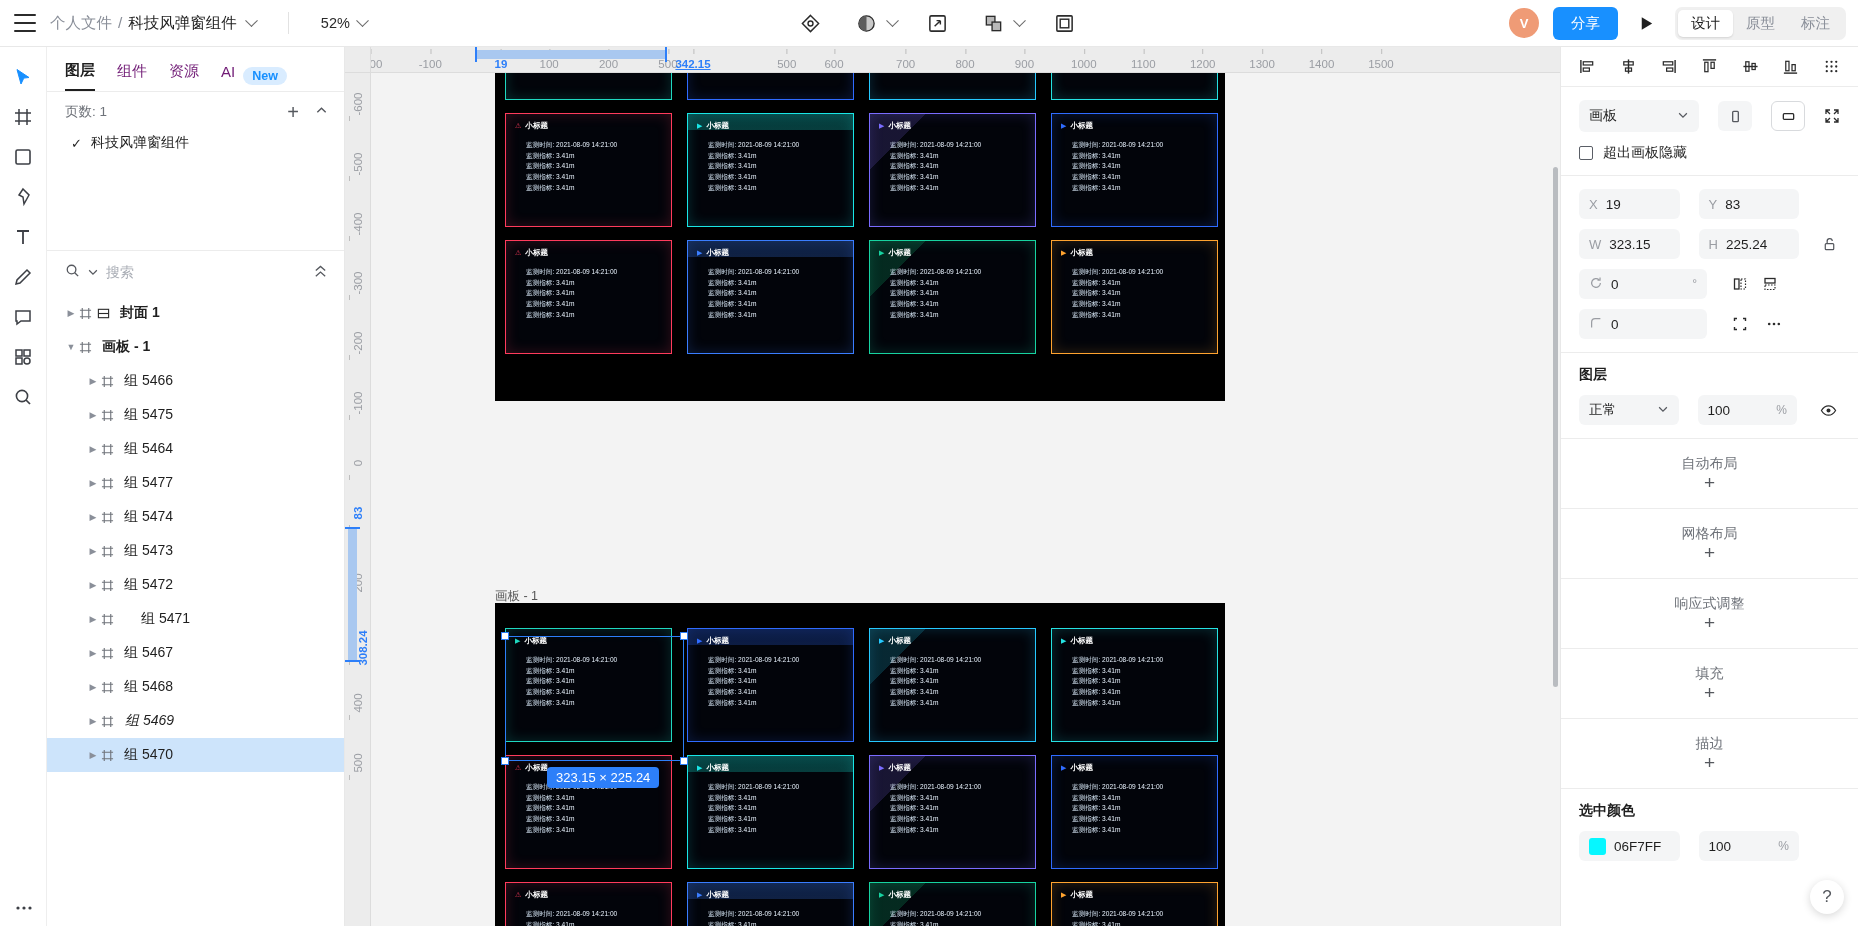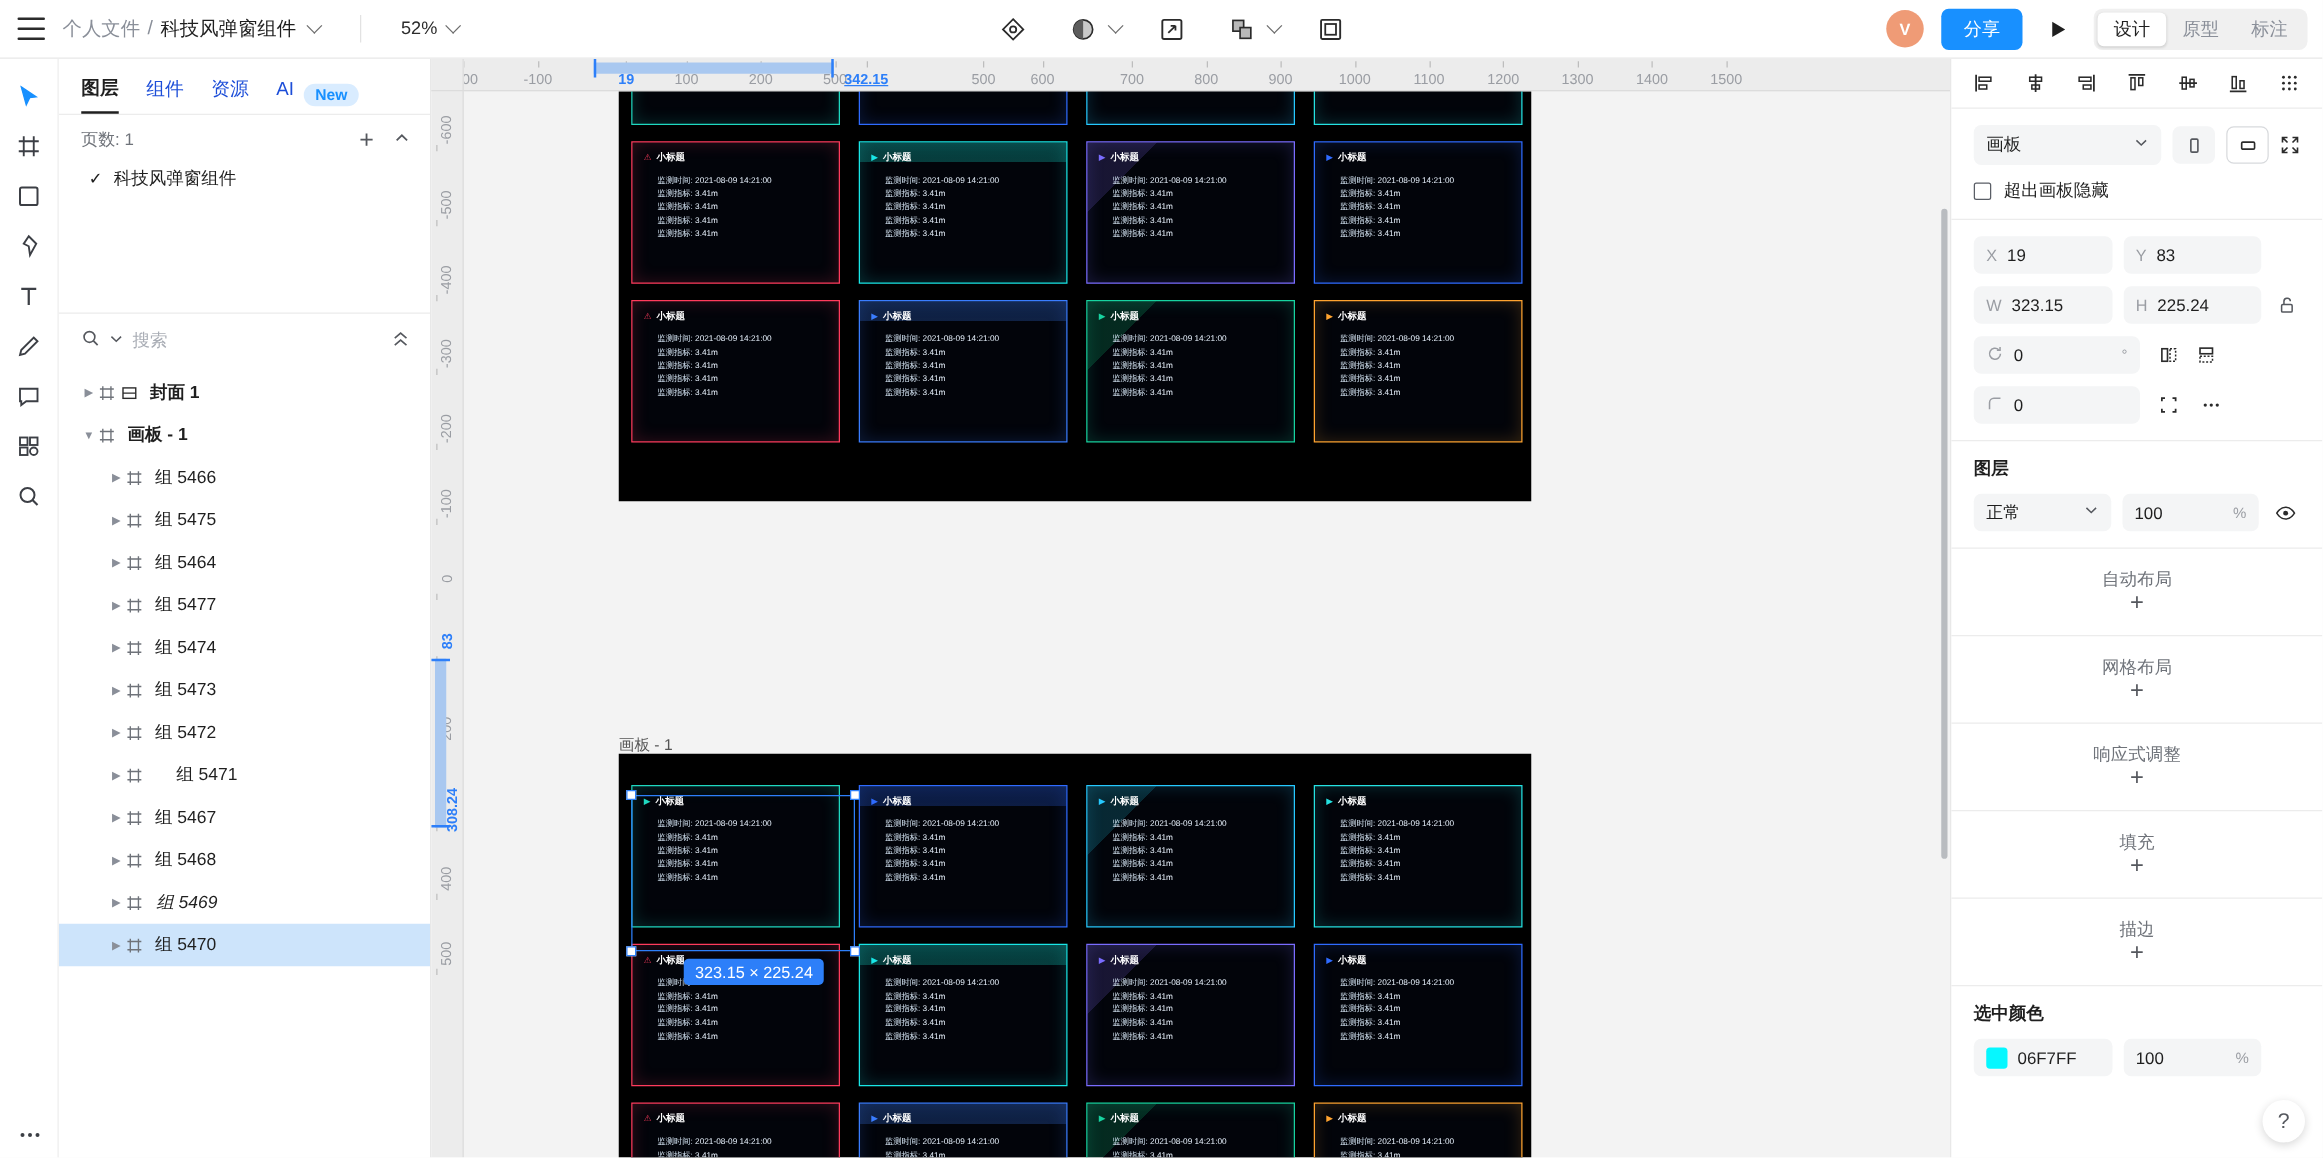--- a/index.html
+++ b/index.html
@@ -79,21 +79,21 @@
   .rail .ri.on svg { stroke: #1890ff; fill: #1890ff; }
   .rail-bottom { position: absolute; bottom: 8px; left: 0; width: 47px; display: flex; justify-content: center; }
 
   
   .lpanel {
     width: 298px; min-width: 298px; background: #fff;
     border-right: 1px solid #e8e8e8;
     display: flex; flex-direction: column;
   }
   .ltabs { display: flex; align-items: center; gap: 22px; padding: 14px 18px 0 18px; position: relative; }
-  .ltab { font-size: 15px; color: #1d4ed8; cursor: pointer; padding-bottom: 9px; }
+  .ltab { font-size: 15px; color: #701a75; cursor: pointer; padding-bottom: 9px; }
   .ltab.on { color: #1f1f1f; font-weight: bold; border-bottom: 2.5px solid #1f1f1f; }
   .badge-new {
     background: #d9ecff; color: #1890ff; font-size: 12.5px; font-weight: bold;
     border-radius: 10px; padding: 2px 9px; margin-left: -14px;
   }
   .ltabs-line { height:1px; background:#ececec; }
   .pages-hdr {
     display: flex; align-items: center; justify-content: space-between;
     padding: 10px 16px 6px 18px; font-size: 13.5px; color: #6f737a;
   }
@@ -180,21 +180,21 @@
     border-left: 1px solid #e8e8e8;
     display: flex; flex-direction: column; overflow: hidden;
   }
   .align-bar {
     display: flex; align-items: center; justify-content: space-between;
     padding: 11px 18px; border-bottom: 1px solid #ececec;
   }
   .align-bar .ai { cursor: pointer; display:flex; }
   .sec { padding: 13px 18px; border-bottom: 1px solid #ececec; }
   .sec.nb { border-bottom: none; }
-  .row { display: flex; align-items: center; gap: 9px; }
+  .row { display: flex; align-items: center; gap: 19px; }
   .row + .row { margin-top: 10px; }
   .field {
     background: #f4f5f6; border-radius: 6px; height: 30px;
     display: flex; align-items: center; padding: 0 10px; gap: 8px;
     flex: 1; min-width: 0; cursor: text;
   }
   .field .k { color: #9a9da3; font-size: 13px; }
   .field .v { color: #1f1f1f; font-size: 13.5px; }
   .field .suffix { margin-left: auto; color: #9a9da3; font-size: 12px; }
   .btn-sq {

